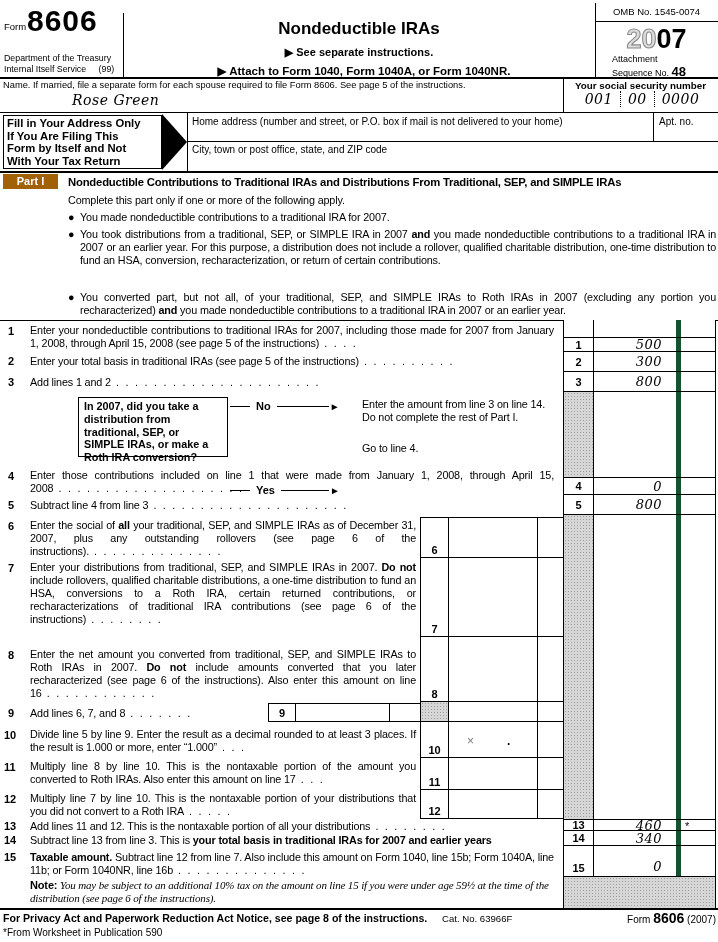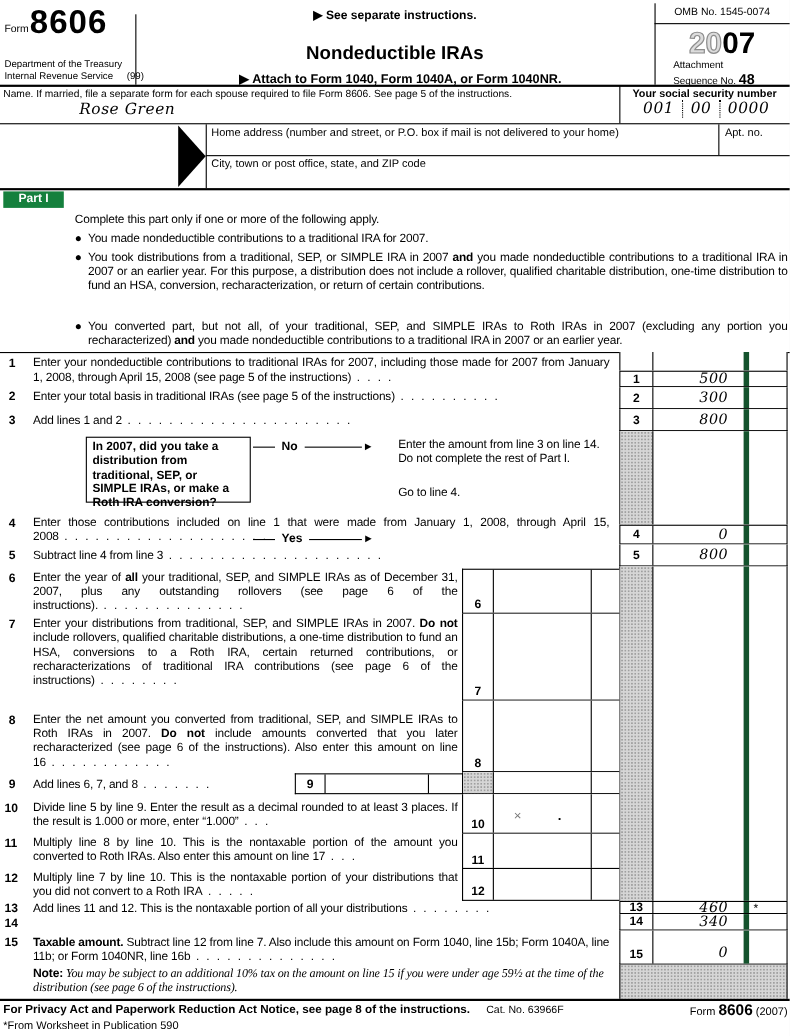--- a/index.html
+++ b/index.html
@@ -30,40 +30,40 @@
   .mrow .lab { width:28px; border-right:1px solid #000; display:flex; align-items:flex-end; justify-content:center;
                font-weight:bold; font-size:11px; padding-bottom:1px; }
   .mrow .amt { width:89px; border-right:1px solid #000; position:relative; }
   .mrow .cts { flex:1; }
   .bb { border-bottom:1px solid #000; }
   .bt { border-top:1px solid #000; }
   .arrowrow { position:absolute; display:flex; align-items:center; font-size:11px; font-weight:bold; }
   .dash { height:0; border-top:1.4px solid #000; }
   .arrowhead { font-size:10px; margin-left:1px; }
   .yearlight { color:#dcdcdc; -webkit-text-stroke:1.1px #8d8d8d; }
-  .blackbar { background:#15803d; color:#fff; font-weight:bold; font-size:11px; text-align:center; }
+  .blackbar { background:#a16207; color:#fff; font-weight:bold; font-size:11px; text-align:center; }
   .ssnsep { border-left:1.5px dotted #000; height:16px; margin:0 7px; }
 </style>
 </head>
 <body>
 
 <div class="page">
 
   <div class="abs" style="left:4px;top:21px;font-size:9.5px;">Form</div>
   <div class="abs b" style="left:27px;top:4px;font-size:30px;letter-spacing:1px;">8606</div>
   <div class="abs" style="left:4px;top:53px;font-size:8.8px;">Department of the Treasury</div>
   <div class="abs" style="left:4px;top:64px;font-size:8.8px;">
-    <span>Internal Revenue Service</span>
+    <span>Internal Itself Service</span>
     <span style="margin-left:10px;">(99)</span>
   </div>
   <div class="vline" style="left:123px;top:13px;height:64px;"></div>
 
   <div class="abs" style="left:123px;top:0;width:472px;text-align:center;">
+    <div class="b" style="font-size:17px;margin-top:19px;">Nondeductible IRAs</div>
     <div class="b" style="font-size:11px;margin-top:7px;">▶ See separate instructions.</div>
-    <div class="b" style="font-size:17px;margin-top:19px;">Nondeductible IRAs</div>
     <div class="b" style="font-size:11.5px;margin-top:5px;margin-left:10px;">▶ Attach to Form 1040, Form 1040A, or Form 1040NR.</div>
   </div>
 
   <div class="vline" style="left:595px;top:3px;height:74px;"></div>
   <div class="abs" style="left:595px;top:6px;width:123px;text-align:center;font-size:9.5px;">OMB No. 1545-0074</div>
   <div class="hline" style="left:595px;top:21px;width:123px;"></div>
   <div class="abs" style="left:595px;top:24px;width:123px;text-align:center;font-size:27px;font-weight:bold;font-family:'Liberation Sans',sans-serif;">
     <span class="yearlight">20</span><span>07</span>
   </div>
   <div class="abs" style="left:612px;top:54px;font-size:9px;">Attachment</div>
@@ -79,33 +79,40 @@
   <div class="abs b" style="left:563px;top:80px;width:155px;text-align:center;font-size:9.8px;">Your social security number</div>
   <div class="abs" style="left:568px;top:91px;width:148px;display:flex;align-items:center;justify-content:center;">
     <span class="hand" style="font-size:14px;">001</span>
     <span class="ssnsep"></span>
     <span class="hand" style="font-size:14px;">00</span>
     <span class="ssnsep"></span>
     <span class="hand" style="font-size:14px;">0000</span>
   </div>
   <div class="hline" style="left:0;top:112px;width:718px;"></div>
 
+  <div class="abs b" style="left:3px;top:115px;width:159px;height:54px;border:1.6px solid #000;padding:1px 3px;font-size:11.3px;line-height:12.7px;">
+    <div>Fill in Your Address Only</div>
+    <div>If You Are Filing This</div>
+    <div>Form by Itself and Not</div>
+    <div>With Your Tax Return</div>
+  </div>
   <div class="abs" style="left:162px;top:114px;width:0;height:0;border-top:28px solid transparent;border-bottom:28px solid transparent;border-left:25px solid #000;"></div>
   <div class="vline" style="left:187px;top:113px;height:58px;"></div>
   <div class="abs" style="left:192px;top:116px;font-size:10px;">Home address (number and street, or P.O. box if mail is not delivered to your home)</div>
   <div class="abs" style="left:192px;top:127px;width:455px;height:13px;"></div>
   <div class="vline" style="left:653px;top:113px;height:28px;"></div>
   <div class="abs" style="left:659px;top:116px;font-size:10px;">Apt. no.</div>
   <div class="abs" style="left:659px;top:127px;width:55px;height:13px;"></div>
   <div class="hline" style="left:187px;top:141px;width:531px;"></div>
   <div class="abs" style="left:192px;top:144px;font-size:10px;">City, town or post office, state, and ZIP code</div>
   <div class="abs" style="left:192px;top:155px;width:520px;height:14px;"></div>
   <div class="hline" style="left:0;top:171px;width:718px;height:2px;"></div>
 
   <div class="abs blackbar" style="left:3px;top:174px;width:55px;height:15px;padding-top:1px;">Part I</div>
+  <div class="abs b" style="left:68px;top:176px;font-size:11.3px;letter-spacing:-0.2px;">Nondeductible Contributions to Traditional IRAs and Distributions From Traditional, SEP, and SIMPLE IRAs</div>
 
   <div class="abs txt" style="left:68px;top:194px;width:648px;">Complete this part only if one or more of the following apply.</div>
   <div class="abs txt" style="left:68px;top:211px;">●</div>
   <div class="abs txt" style="left:80px;top:211px;width:636px;">You made nondeductible contributions to a traditional IRA for 2007.</div>
   <div class="abs txt" style="left:68px;top:228px;">●</div>
   <div class="abs txt jt" style="left:80px;top:228px;width:636px;">
     <span>You took distributions from a traditional, SEP, or SIMPLE IRA in 2007 </span><span class="b">and</span><span> you made nondeductible contributions to a traditional IRA in 2007 or an earlier year. For this purpose, a distribution does not include a rollover, qualified charitable distribution, one-time distribution to fund an HSA, conversion, recharacterization, or return of certain contributions.</span>
   </div>
   <div class="abs txt" style="left:68px;top:291px;">●</div>
   <div class="abs txt jt" style="left:80px;top:291px;width:636px;">
@@ -146,21 +153,21 @@
   <div class="abs txt jt" style="left:30px;top:469px;width:524px;">
     <span>Enter those contributions included on line 1 that were made from January 1, 2008, through April 15, 2008</span><span class="ldr">....................</span>
   </div>
   <div class="num" style="left:8px;top:499px;">5</div>
   <div class="abs txt" style="left:30px;top:499px;width:524px;">
     <span>Subtract line 4 from line 3</span><span class="ldr">.....................</span>
   </div>
 
   <div class="num" style="left:8px;top:520px;">6</div>
   <div class="abs txt jt" style="left:30px;top:519px;width:386px;">
-    <span>Enter the year of </span><span class="b">all</span><span> your traditional, SEP, and SIMPLE IRAs as of December 31, 2007, plus any outstanding rollovers (see page 6 of the instructions).</span><span class="ldr">..............</span>
+    <span>Enter the social of </span><span class="b">all</span><span> your traditional, SEP, and SIMPLE IRAs as of December 31, 2007, plus any outstanding rollovers (see page 6 of the instructions).</span><span class="ldr">..............</span>
   </div>
   <div class="num" style="left:8px;top:562px;">7</div>
   <div class="abs txt jt" style="left:30px;top:561px;width:386px;">
     <span>Enter your distributions from traditional, SEP, and SIMPLE IRAs in 2007. </span><span class="b">Do not</span><span> include rollovers, qualified charitable distributions, a one-time distribution to fund an HSA, conversions to a Roth IRA, certain returned contributions, or recharacterizations of traditional IRA contributions (see page 6 of the instructions)</span><span class="ldr">........</span>
   </div>
   <div class="num" style="left:8px;top:649px;">8</div>
   <div class="abs txt jt" style="left:30px;top:648px;width:386px;">
     <span>Enter the net amount you converted from traditional, SEP, and SIMPLE IRAs to Roth IRAs in 2007. </span><span class="b">Do not</span><span> include amounts converted that you later recharacterized (see page 6 of the instructions). Also enter this amount on line 16</span><span class="ldr">............</span>
   </div>
   <div class="num" style="left:8px;top:707px;">9</div>
@@ -178,20 +185,23 @@
   <div class="num" style="left:4px;top:793px;">12</div>
   <div class="abs txt jt" style="left:30px;top:792px;width:386px;">
     <span>Multiply line 7 by line 10. This is the nontaxable portion of your distributions that you did not convert to a Roth IRA</span><span class="ldr">.....</span>
   </div>
 
   <div class="num" style="left:4px;top:820px;">13</div>
   <div class="abs txt" style="left:30px;top:820px;width:528px;">
     <span>Add lines 11 and 12. This is the nontaxable portion of all your distributions</span><span class="ldr">........</span>
   </div>
   <div class="num" style="left:4px;top:834px;">14</div>
+  <div class="abs txt" style="left:30px;top:834px;width:528px;">
+    <span>Subtract line 13 from line 3. This is </span><span class="b">your total basis in traditional IRAs for 2007 and earlier years</span>
+  </div>
   <div class="num" style="left:4px;top:851px;">15</div>
   <div class="abs txt" style="left:30px;top:851px;width:528px;">
     <span class="b">Taxable amount.</span><span> Subtract line 12 from line 7. Also include this amount on Form 1040, line 15b; Form 1040A, line 11b; or Form 1040NR, line 16b</span><span class="ldr">..............</span>
   </div>
   <div class="abs txt" style="left:30px;top:879px;width:522px;font-style:italic;font-family:'Liberation Serif',serif;font-size:11px;">
     <span class="b" style="font-family:'Liberation Sans',sans-serif;font-style:normal;">Note:</span><span> You may be subject to an additional 10% tax on the amount on line 15 if you were under age 59½ at the time of the distribution (see page 6 of the instructions).</span>
   </div>
 
   <div class="rrow" style="top:320px;height:17px;">
     <div class="lab"></div>

